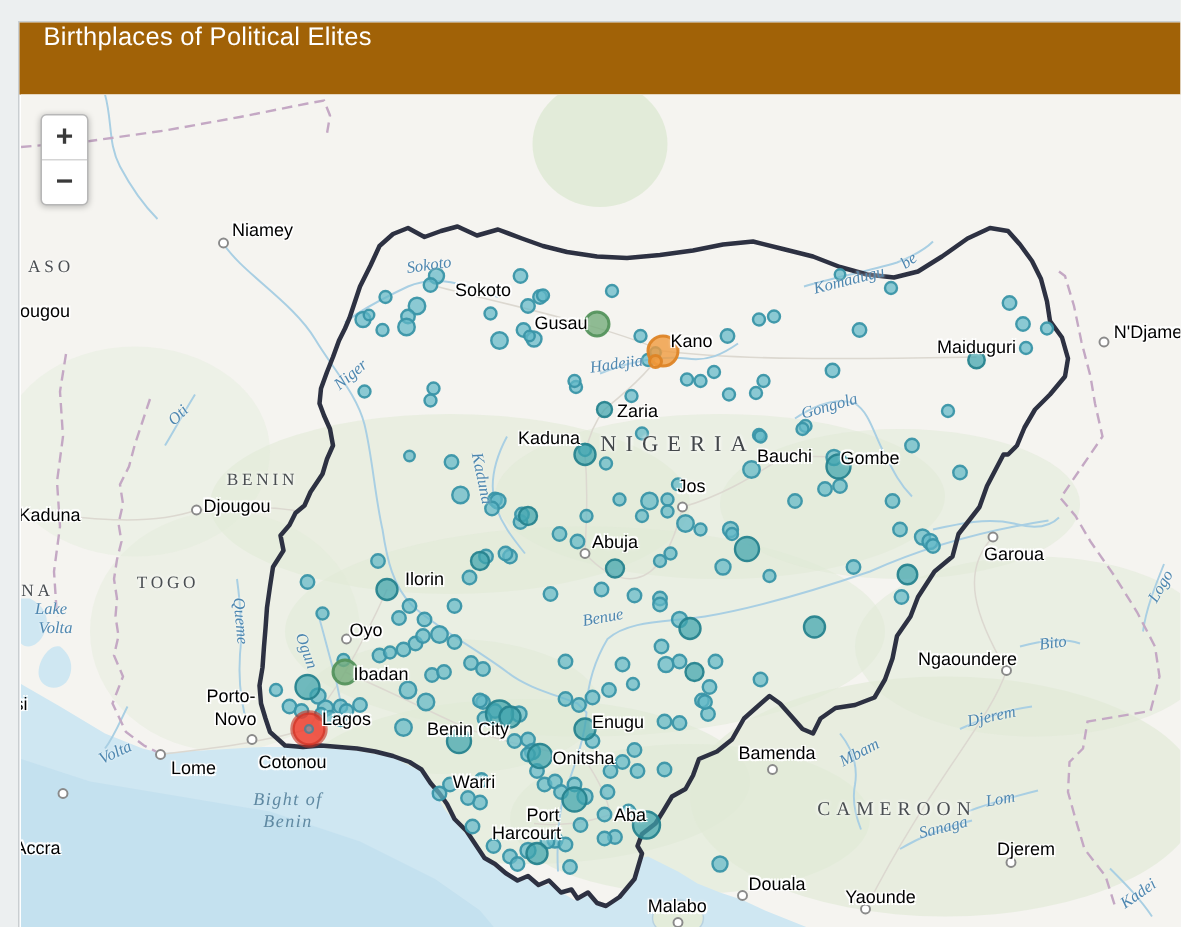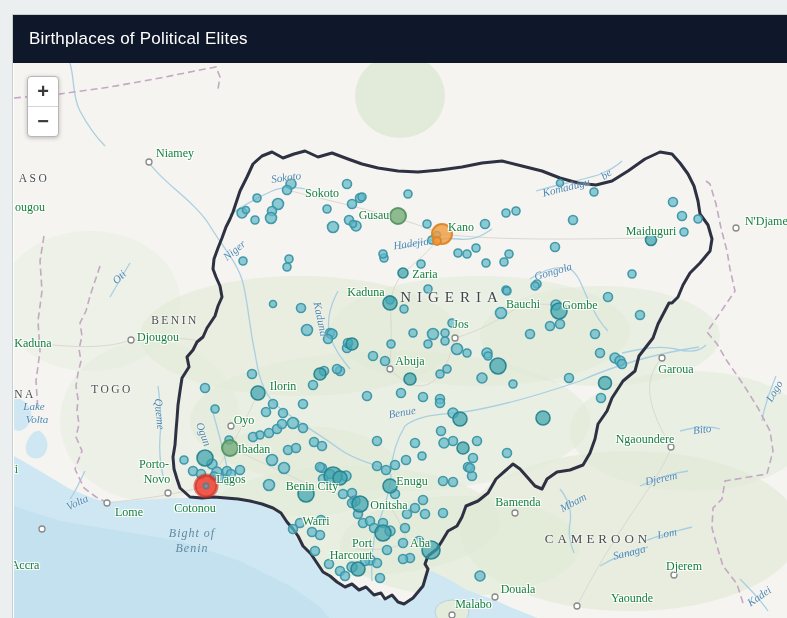--- a/index.html
+++ b/index.html
@@ -5,35 +5,34 @@
   html,body{margin:0;padding:0;}
   body{
     width:787px;height:618px;overflow:hidden;position:relative;
     background:#eceff0;font-family:"Liberation Sans",sans-serif;
   }
   .widget{
     position:absolute;left:12px;top:14px;right:0;bottom:-40px;
     background:#fff;border:1px solid #c9ced1;border-right:none;
   }
   .widget-header{
-    height:48px;background:#0f172a;display:flex;align-items:center;
+    height:48px;background:#a16207;display:flex;align-items:flex-start;
     padding:0 16px;box-sizing:border-box;
   }
   .widget-title{color:#ffffff;font-size:17px;letter-spacing:.2px;}
   .map{
     position:absolute;left:1px;top:48px;width:773px;height:556px;
     overflow:hidden;background:#f5f4f0;
   }
   .map svg.base{position:absolute;left:0;top:0;}
   #labels-layer{position:absolute;left:0;top:0;width:100%;height:100%;pointer-events:none;}
   .map-label{position:absolute;white-space:nowrap;}
   .map-label.city{
-    font-size:12px;color:#15803d;
+    font-size:12px;color:#000000;
     text-shadow:-1px -1px 0 #fff,1px -1px 0 #fff,-1px 1px 0 #fff,1px 1px 0 #fff,0 0 3px #fff;
-    font-family:Liberation Serif, serif;
   }
   .map-label.country{
     font-family:"Liberation Serif",serif;font-size:15px;letter-spacing:6px;color:#43474b;
     text-shadow:0 0 3px #fff,0 0 3px #fff;
   }
   .map-label.country2{
     font-family:"Liberation Serif",serif;font-size:13px;letter-spacing:4px;color:#4a4e52;
     text-shadow:0 0 3px #fff,0 0 3px #fff;
   }
   .map-label.country3{
@@ -405,23 +404,23 @@
         <div class="map-label city" style="left: 509px; top: 241px; transform: translate(-50%, -50%);">Bauchi</div>
         <div class="map-label city" style="left: 566px; top: 242px; transform: translate(-50%, -50%);">Gombe</div>
         <div class="map-label city" style="left: 447px; top: 261px; transform: translate(-50%, -50%);">Jos</div>
         <div class="map-label city" style="left: 396px; top: 298px; transform: translate(-50%, -50%);">Abuja</div>
         <div class="map-label city" style="left: 637px; top: 168px; transform: translate(-50%, -50%);">Maiduguri</div>
         <div class="map-label city" style="left: 758px; top: 158px; transform: translate(-50%, -50%);">N'Djamena</div>
         <div class="map-label city" style="left: 662px; top: 306px; transform: translate(-50%, -50%);">Garoua</div>
         <div class="map-label city" style="left: 631px; top: 376px; transform: translate(-50%, -50%);">Ngaoundere</div>
         <div class="map-label city" style="left: 504px; top: 439px; transform: translate(-50%, -50%);">Bamenda</div>
         <div class="map-label city" style="left: 504px; top: 526px; transform: translate(-50%, -50%);">Douala</div>
-        <div class="map-label city" style="left: 618px; top: 535px; transform: translate(-50%, -50%); text-align: center;">Yaounde</div>
+        <div class="map-label city" style="left: 573px; top: 535px; transform: translate(-50%, -50%); text-align: center;">Yaounde</div>
         <div class="map-label city" style="left: 670px; top: 503px; transform: translate(-50%, -50%);">Djerem</div>
-        <div class="map-label city" style="left: 437px; top: 541px; transform: translate(-50%, -50%); padding-left: 45px;">Malabo</div>
+        <div class="map-label city" style="left: 415px; top: 541px; transform: translate(-50%, -50%); padding-left: 45px;">Malabo</div>
         <div class="map-label city" style="left: 144px; top: 274px; transform: translate(-50%, -50%);">Djougou</div>
         <div class="map-label city" style="left: 19px; top: 280px; transform: translate(-50%, -50%);">Kaduna</div>
         <div class="map-label city" style="left: 11px; top: 458px; transform: translate(-50%, -50%); margin-top: 44px;">Accra</div>
         <div class="map-label city" style="left: 115px; top: 449px; transform: translate(-50%, -50%); text-align: right;">Lome</div>
         <div class="map-label city" style="left: 140px; top: 401px; transform: translate(-50%, -50%);">Porto-</div>
         <div class="map-label city" style="left: 143px; top: 416px; transform: translate(-50%, -50%);">Novo</div>
         <div class="map-label city" style="left: 181px; top: 445px; transform: translate(-50%, -50%);">Cotonou</div>
         <div class="map-label city" style="left: 217px; top: 416px; transform: translate(-50%, -50%);">Lagos</div>
         <div class="map-label city" style="left: 240px; top: 386px; transform: translate(-50%, -50%);">Ibadan</div>
         <div class="map-label city" style="left: 230px; top: 357px; transform: translate(-50%, -50%);">Oyo</div>

